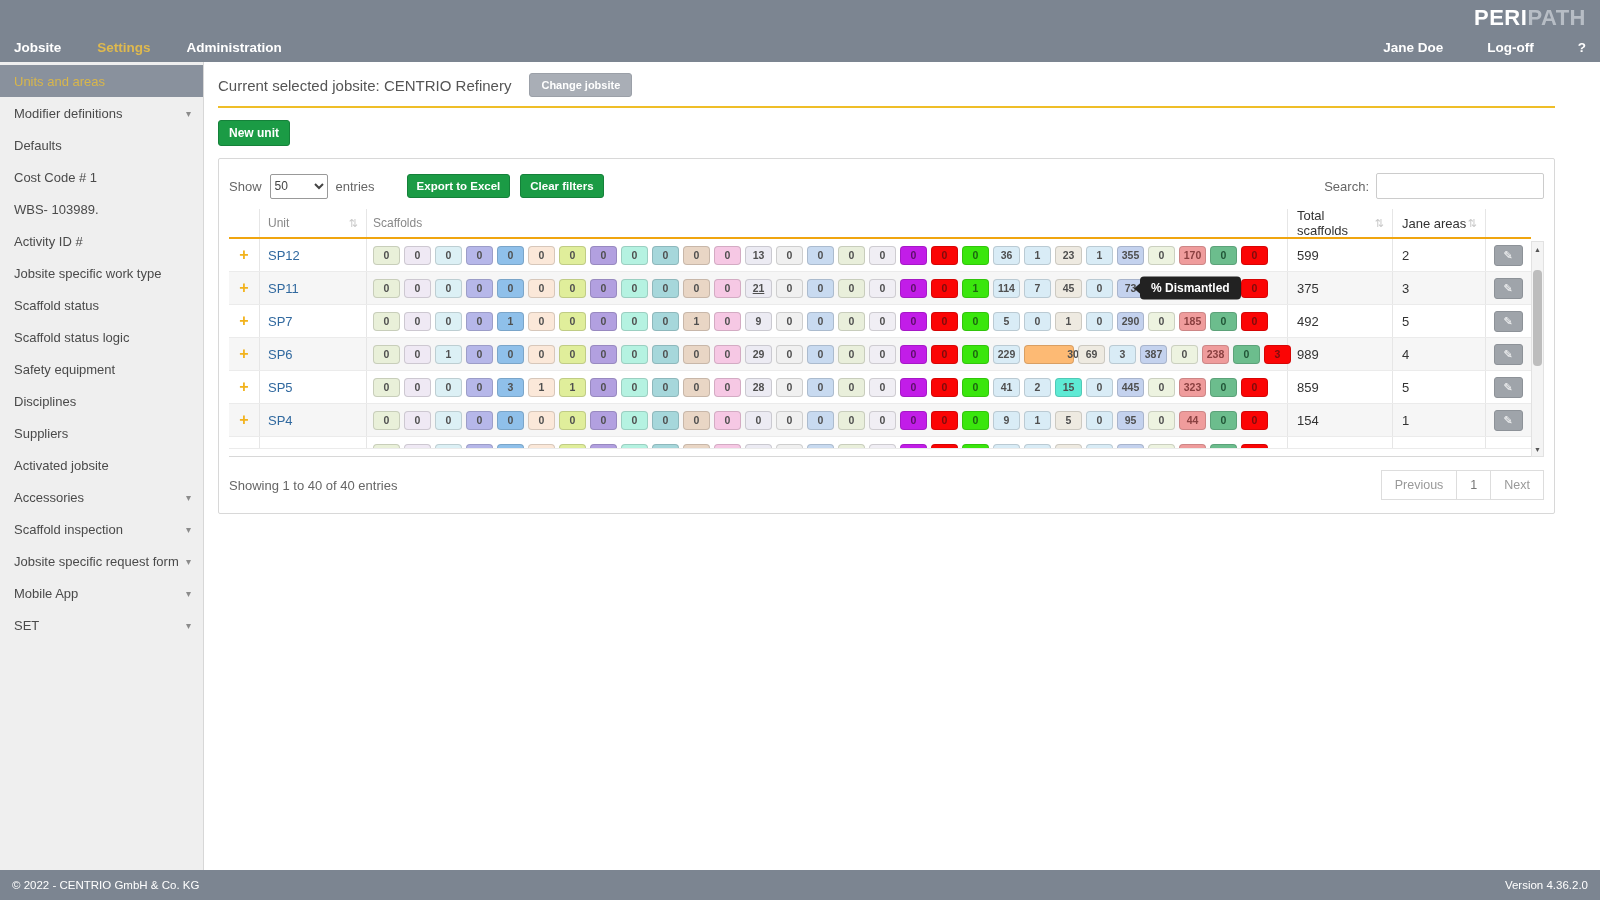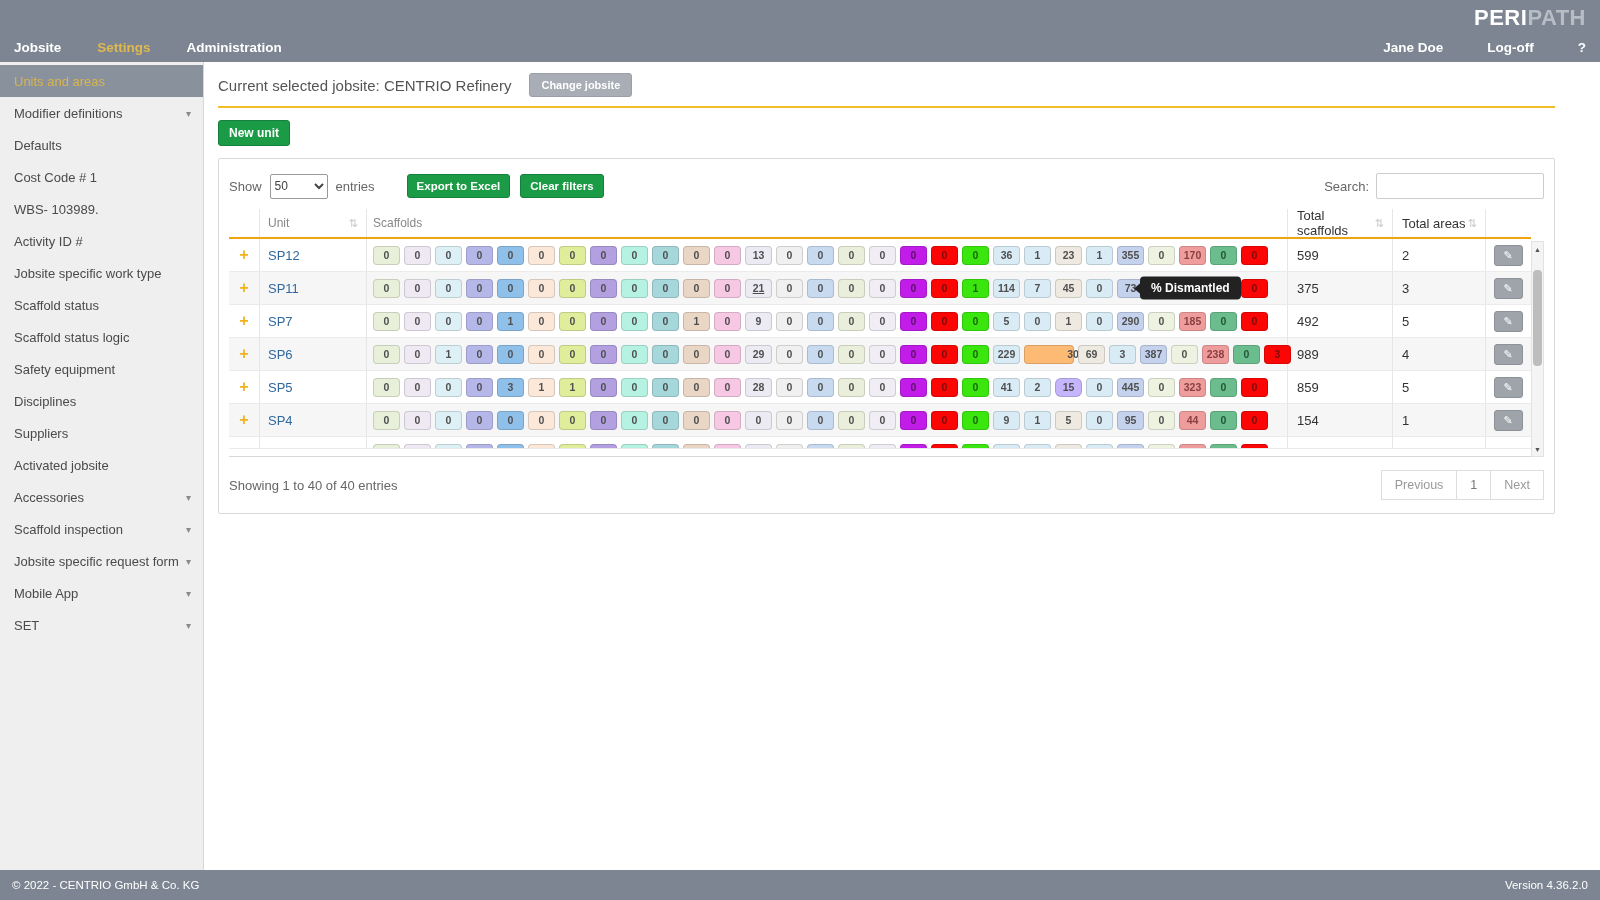--- a/index.html
+++ b/index.html
@@ -195,21 +195,21 @@
               <span class="sort">⇅</span>
             </div>
           <div class="cell c-scaff">
               <span>Scaffolds</span>
             </div>
           <div class="cell c-total">
               <span>Total scaffolds</span>
               <span class="sort">⇅</span>
             </div>
           <div class="cell c-areas">
-              <span>Total areas</span>
+              <span>Jane areas</span>
               <span class="sort">⇅</span>
             </div>
           <div class="cell c-edit"></div>
         </div>
 
         <div>
             <div class="trow">
               <div class="cell c-plus">
                 <span class="plus">+</span>
               </div>
@@ -409,21 +409,21 @@
                 <span class="badge" style="background: rgb(236, 235, 243);">28</span>
                 <span class="badge" style="background: rgb(240, 240, 240);">0</span>
                 <span class="badge" style="background: rgb(200, 218, 240);">0</span>
                 <span class="badge" style="background: rgb(233, 239, 219);">0</span>
                 <span class="badge" style="background: rgb(240, 238, 244);">0</span>
                 <span class="badge" style="background: rgb(194, 29, 232); color: rgb(90, 16, 102);">0</span>
                 <span class="badge" style="background: rgb(251, 5, 5); color: rgb(122, 13, 13);">0</span>
                 <span class="badge" style="background: rgb(58, 230, 13); color: rgb(28, 100, 16);">0</span>
                 <span class="badge" style="background: rgb(217, 236, 246);">41</span>
                 <span class="badge" style="background: rgb(217, 236, 246);">2</span>
-                <span class="badge" style="background: #c4b5fd; border-radius: 6px;">15</span>
+                <span class="badge" style="background: #5eead4;">15</span>
                 <span class="badge" style="background: rgb(217, 236, 246);">0</span>
                 <span class="badge" style="background: rgb(196, 210, 238);">445</span>
                 <span class="badge" style="background: rgb(237, 243, 224);">0</span>
                 <span class="badge" style="background: rgb(239, 156, 156); color: rgb(138, 64, 64);">323</span>
                 <span class="badge" style="background: rgb(108, 189, 141); color: rgb(33, 85, 55);">0</span>
                 <span class="badge" style="background: rgb(251, 5, 5); color: rgb(122, 13, 13);">0</span>
               </div>
               <div class="cell c-total">859</div>
               <div class="cell c-areas">5</div>
               <div class="cell c-edit">

